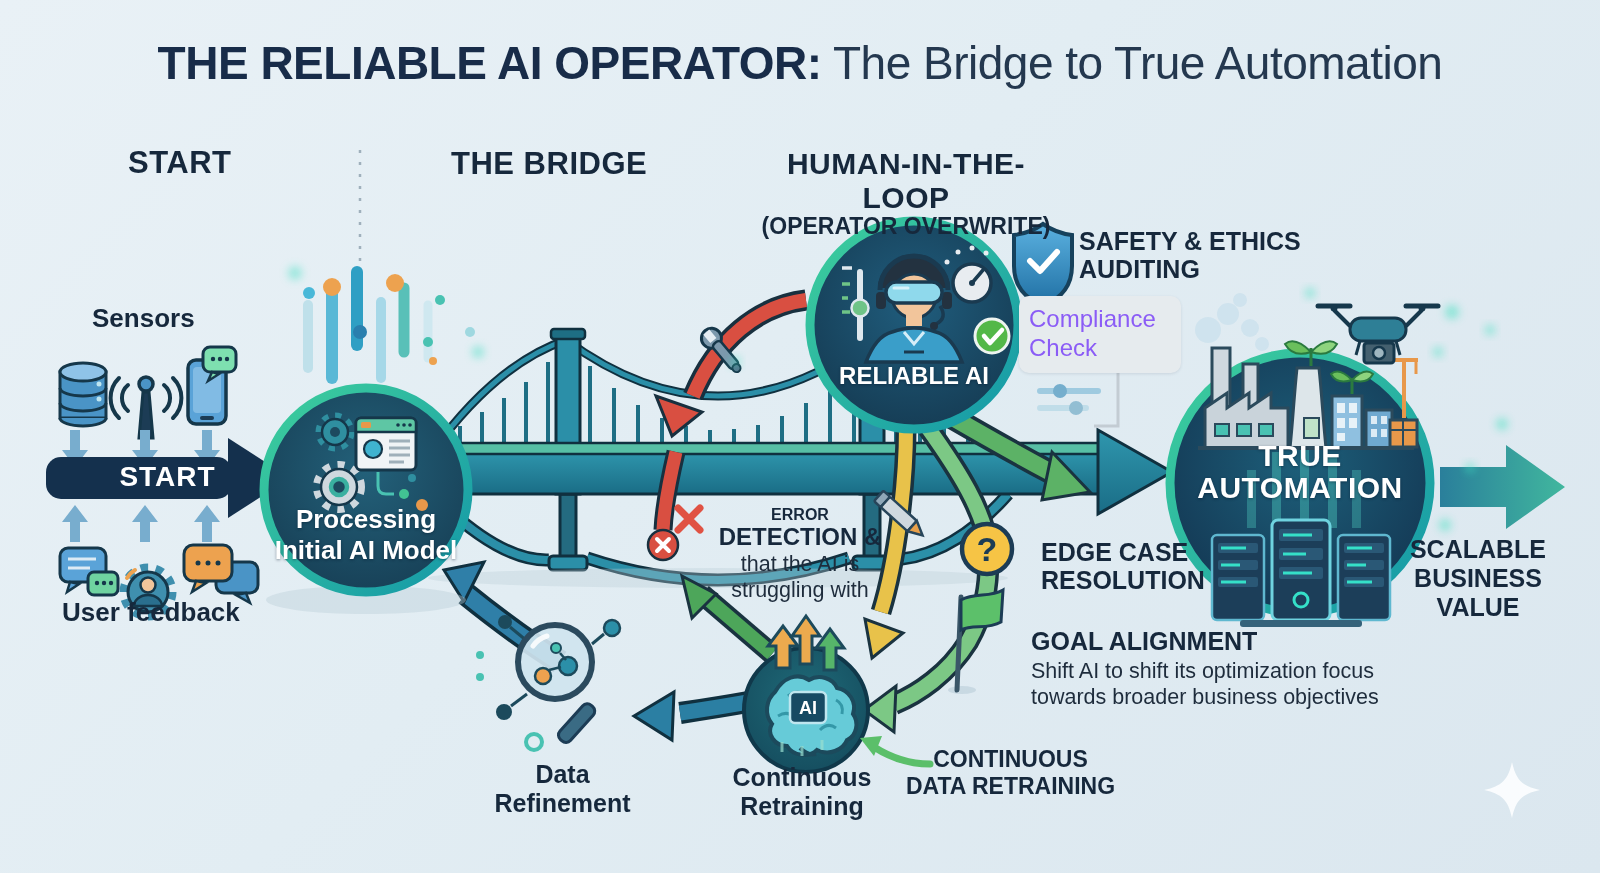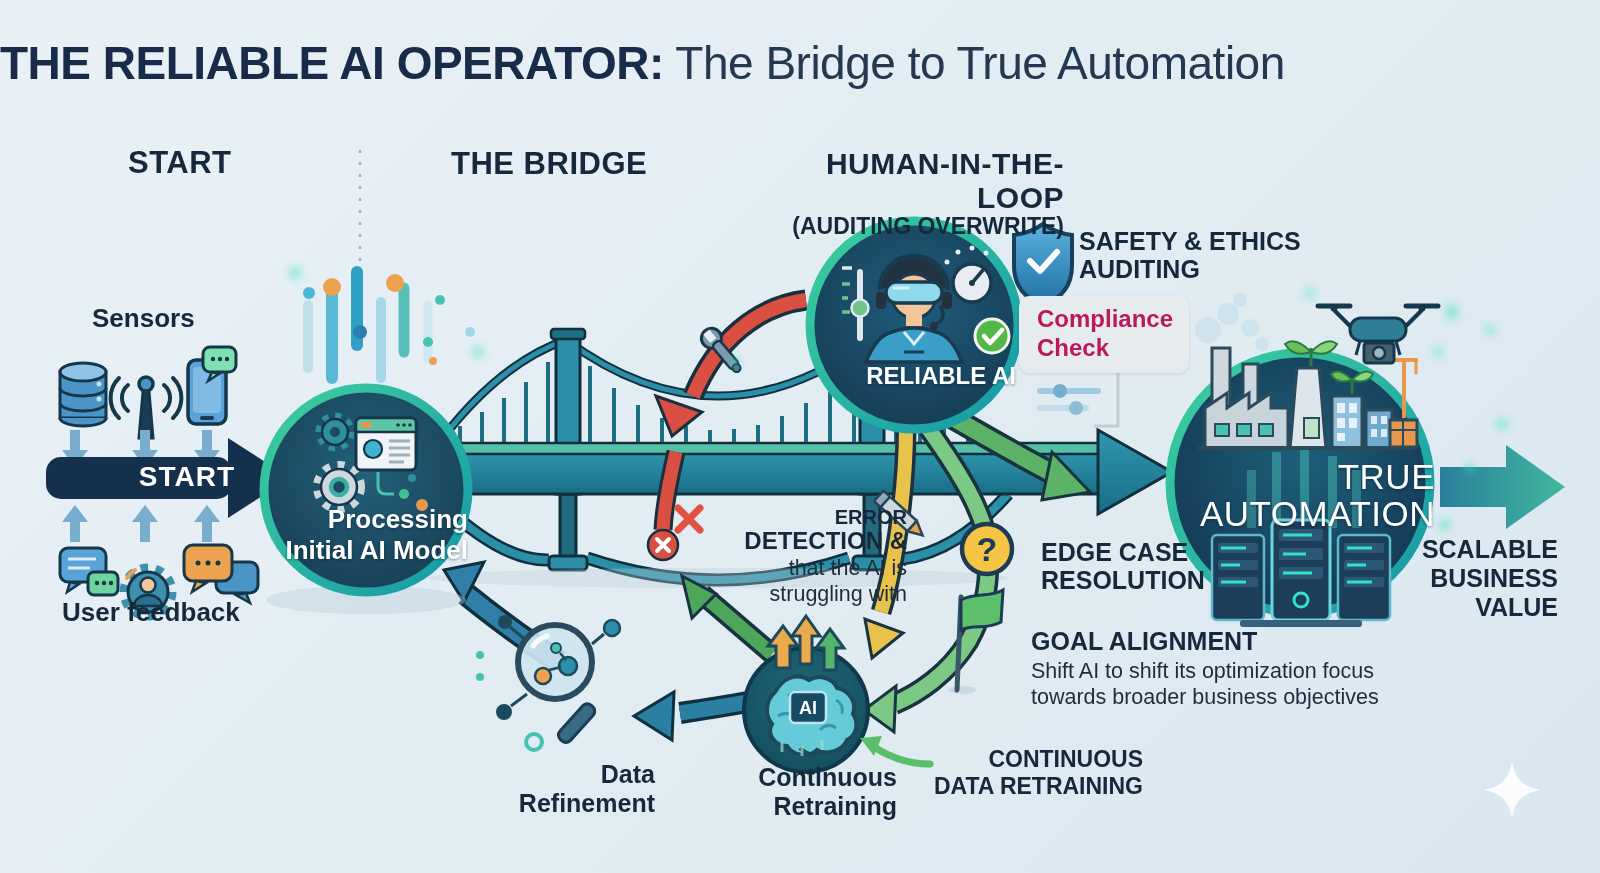--- a/index.html
+++ b/index.html
@@ -1,32 +1,32 @@
 <!DOCTYPE html>
 <html><head>
 <meta charset="utf-8">
 <style>
   html,body{margin:0;padding:0;}
   body{font-family:"Liberation Sans","DejaVu Sans",sans-serif;background:#dfe9f0;}
   #canvas{position:relative;width:1600px;height:873px;overflow:hidden;
     background:linear-gradient(135deg,#e9f1f6 0%,#e2edf3 45%,#dbe7ef 100%);}
   .abs{position:absolute;}
   .txt{color:#16283c;line-height:1.12;}
-  .center{text-align:right;}
+  .center{text-align:center;}
   .white{color:#ffffff;text-shadow:0 1px 3px rgba(0,20,40,.45);}
-  #title{top:36px;left:0;width:100%;font-size:46px;letter-spacing:-.5px;white-space:nowrap;}
+  #title{top:36px;left:0;width:100%;text-align:center;font-size:46px;letter-spacing:-.5px;white-space:nowrap;}
   #title .t-b{font-weight:800;color:#182c49;}
   #title .t-r{font-weight:400;color:#24384f;}
   .h1{font-size:31px;font-weight:800;letter-spacing:.5px;}
   .h2{font-size:23px;font-weight:600;}
   .lbl{font-size:26px;font-weight:700;}
   .ann-b{font-size:25px;font-weight:800;line-height:1.12;}
   .ann-r{font-size:21.5px;font-weight:400;line-height:1.22;color:#1e2c3c;}
   #compliance-box{left:1019px;top:296px;width:152px;background:#e6ebee;border-radius:10px;
-     padding:8px 0 10px 18px;font-size:24px;color:#be185d;line-height:1.22;box-shadow:0 1px 3px rgba(40,60,80,.12);font-weight:bold;}
+     padding:8px 0 10px 10px;font-size:24px;color:#8b5cf6;line-height:1.22;box-shadow:0 1px 3px rgba(40,60,80,.12);}
   svg{display:block;}
 </style>
 </head>
 <body>
 
 <div id="canvas">
 
 <svg class="abs" style="left:0;top:0" width="1600" height="873" viewBox="0 0 1600 873">
   <defs>
     <linearGradient id="gradBridge" x1="0" y1="0" x2="0" y2="1">
@@ -502,21 +502,21 @@
 <div id="title" class="abs">
   <span class="t-b">THE RELIABLE AI OPERATOR:</span>
   <span class="t-r">The Bridge to True Automation</span>
 </div>
 
 <div class="abs txt h1" style="left:128px;top:146px">START</div>
 <div class="abs txt h1" style="left:451px;top:147px">THE BRIDGE</div>
 
 <div class="abs txt center" style="left:748px;top:147px;width:316px">
   <div class="h1" style="font-size:30px">HUMAN-IN-THE-LOOP</div>
-  <div class="h2">(AUDITING OVERWRITE)</div>
+  <div class="h2">(OPERATOR OVERWRITE)</div>
 </div>
 
 <div class="abs txt lbl" style="left:92px;top:304px">Sensors</div>
 <div class="abs txt lbl" style="left:62px;top:598px">User feedback</div>
 
 <div class="abs center" style="left:100px;top:461px;width:135px;color:#fff;font-size:28px;font-weight:700;letter-spacing:1px">START</div>
 
 
 <div class="abs center white" style="left:264px;top:504px;width:204px;font-size:26px;font-weight:700;line-height:1.18">
   <div>Processing</div>
@@ -531,38 +531,38 @@
   <div>SAFETY &amp; ETHICS</div>
   <div>AUDITING</div>
 </div>
 
 <div id="compliance-box" class="abs">
   <div>Compliance</div>
   <div>Check</div>
 </div>
 
 <div class="abs txt center" style="left:693px;top:506px;width:214px">
-  <div class="ann-b" style="font-size:20px">ERROR</div>
+  <div class="ann-b" style="font-size:16px">ERROR</div>
   <div class="ann-b" style="font-size:24px">DETECTION &amp;</div>
   <div class="ann-r">that the AI is</div>
   <div class="ann-r">struggling with</div>
 </div>
 
 <div class="abs txt ann-b" style="left:1041px;top:538px">
   <div>EDGE CASE</div>
   <div>RESOLUTION</div>
 </div>
 
 <div class="abs txt" style="left:1031px;top:627px">
   <div class="ann-b">GOAL ALIGNMENT</div>
   <div class="ann-r" style="margin-top:3px">Shift AI to shift its optimization focus</div>
   <div class="ann-r">towards broader business objectives</div>
 </div>
 
-<div class="abs center white" style="left:1165px;top:458px;width:270px;font-size:35px;font-weight:400;line-height:1.07;letter-spacing:.5px">
+<div class="abs center white" style="left:1165px;top:440px;width:270px;font-size:30px;font-weight:700;line-height:1.07;letter-spacing:.5px">
   <div>TRUE</div>
   <div>AUTOMATION</div>
 </div>
 
 <div class="abs txt center ann-b" style="left:1398px;top:535px;width:160px;line-height:1.16">
   <div>SCALABLE</div>
   <div>BUSINESS</div>
   <div>VALUE</div>
 </div>
 

